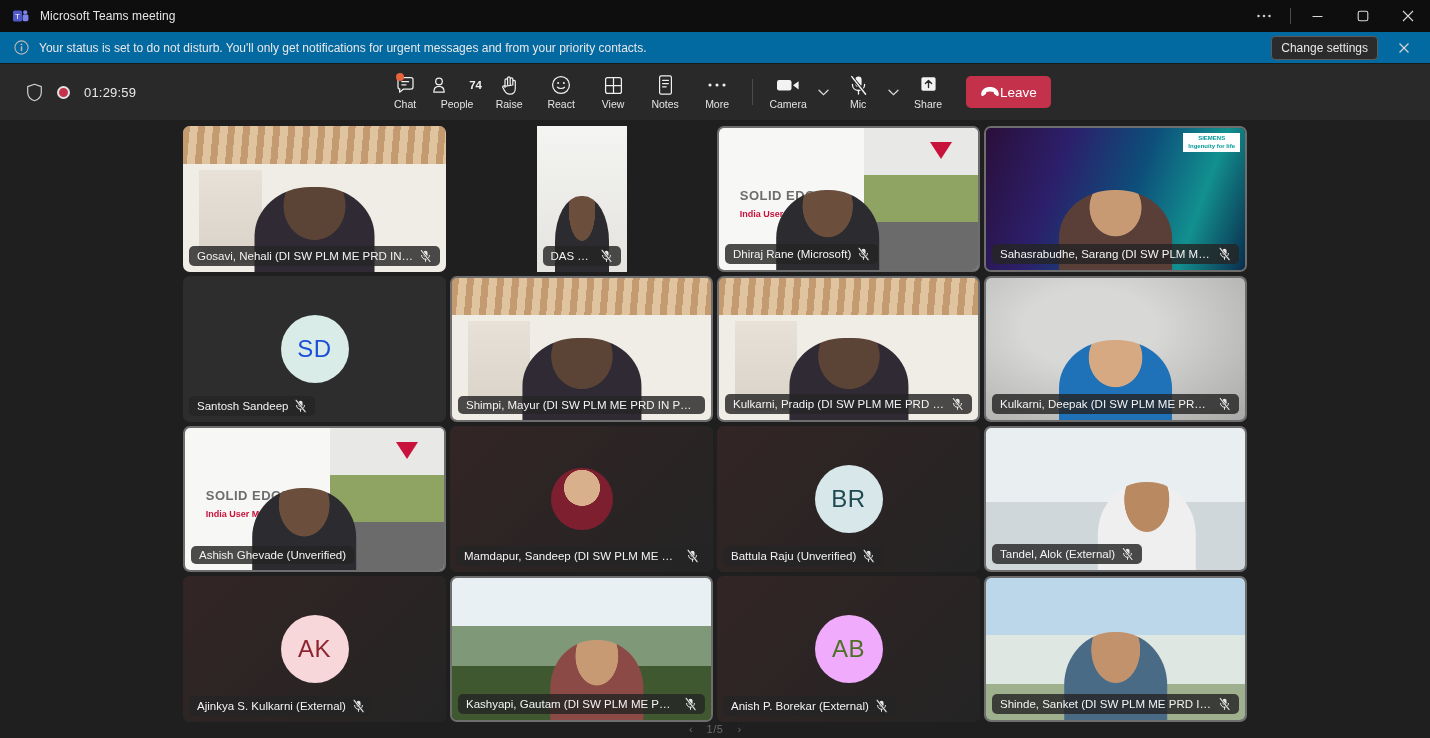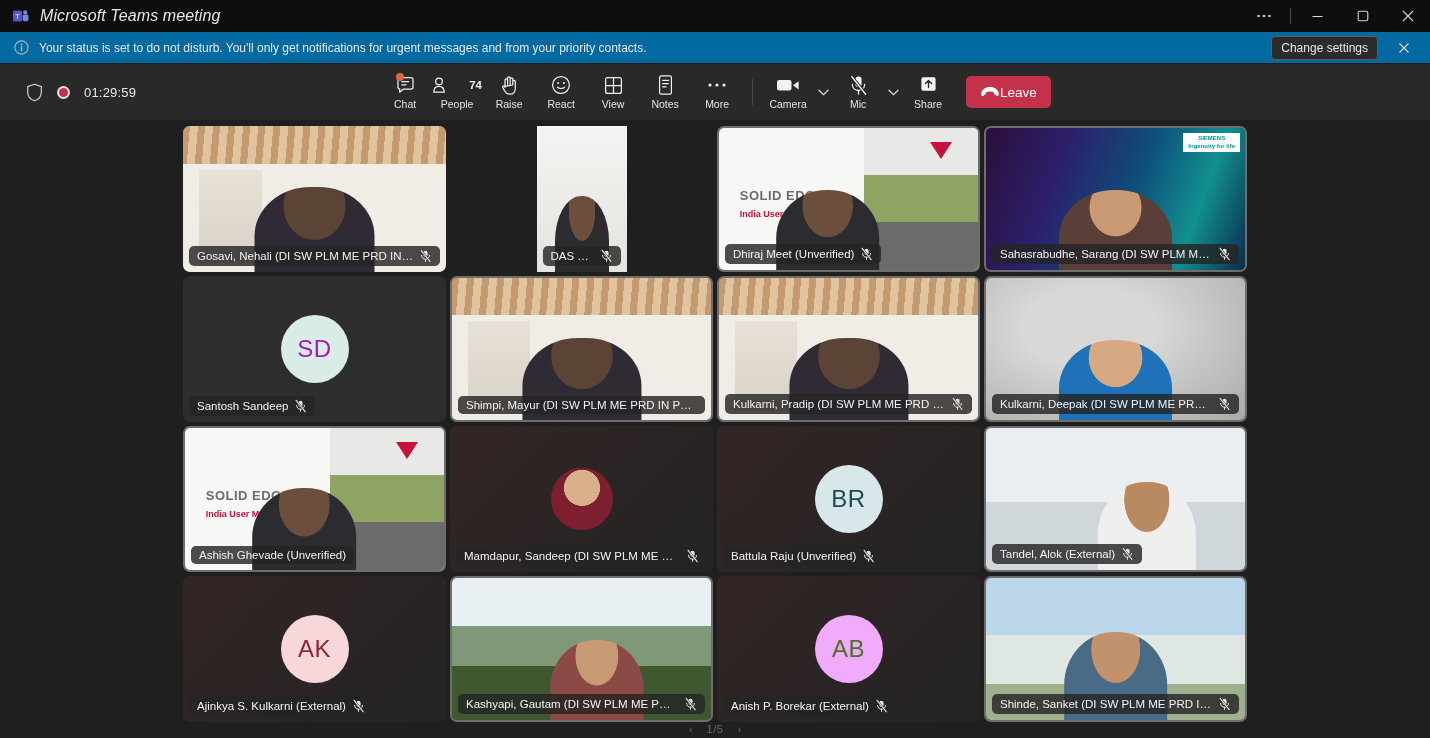--- a/index.html
+++ b/index.html
@@ -13,21 +13,21 @@
   }
 
   
   .titlebar {
     height: 32px; background: #0e0e0e;
     display: flex; align-items: center;
     padding-left: 12px;
     position: relative;
   }
   .tb-logo { width: 18px; height: 18px; display:flex; align-items:center; justify-content:center; margin-right: 10px; }
-  .tb-title { font-size: 16px; color: #e6e6e6; letter-spacing: .1px; font-style: italic; }
+  .tb-title { font-size: 12px; color: #e6e6e6; letter-spacing: .1px; }
   .tb-controls { margin-left: auto; display: flex; align-items: center; height: 32px; }
   .tb-dots {
     width: 44px; height: 32px; display:flex; align-items:center; justify-content:center;
     color:#cfcfcf; font-size:14px; letter-spacing:1px;
   }
   .tb-sep { width:1px; height:16px; background:#4a4a4a; margin:0 4px; }
   .tb-btn {
     width: 45px; height: 32px; display:flex; align-items:center; justify-content:center;
     color:#d8d8d8;
   }
@@ -464,21 +464,21 @@
       </div>
       <div class="cell">
         <div class="tile spotlight">
           <div class="bg-slide"></div>
           <div class="slide-photos"></div>
           <div class="slide-logo-tri"></div>
           <div class="slide-title">SOLID EDGE</div>
           <div class="slide-sub">India User Meet</div>
           <div class="blob" style="left:42%;width:40%;height:56%"></div>
           <div class="namechip">
-            <span class="nm">Dhiraj Meet (Unverified)</span>
+            <span class="nm">Dhiraj Rane (Microsoft)</span>
             <span class="mic-muted">
               <svg width="13" height="14" viewBox="0 0 19 21">
   <rect x="6.4" y="2.6" width="6.2" height="9.4" rx="3.1" fill="#e6e6e6"></rect>
   <path d="M3.6 9.6 C3.6 13.1 6.2 15.3 9.5 15.3 C12.8 15.3 15.4 13.1 15.4 9.6" fill="none" stroke="#e6e6e6" stroke-width="1.5" stroke-linecap="round"></path>
   <path d="M9.5 15.3 V18.6" stroke="#e6e6e6" stroke-width="1.5" stroke-linecap="round"></path>
   <path d="M2.4 1.6 L17 19.4" stroke="#3a3a3a" stroke-width="3.2" stroke-linecap="round"></path>
   <path d="M3 2 L16.4 19" stroke="#e6e6e6" stroke-width="1.6" stroke-linecap="round"></path>
 </svg>
             </span>
           </div>
@@ -499,21 +499,21 @@
   <path d="M2.4 1.6 L17 19.4" stroke="#3a3a3a" stroke-width="3.2" stroke-linecap="round"></path>
   <path d="M3 2 L16.4 19" stroke="#e6e6e6" stroke-width="1.6" stroke-linecap="round"></path>
 </svg>
             </span>
           </div>
         </div>
       </div>
       <div class="cell">
         <div class="tile">
           <div class="bg-flat"></div>
-          <div class="avatar" style="background: rgb(217, 236, 232); color: #a21caf; position: relative;">SD</div>
+          <div class="avatar" style="background: rgb(217, 236, 232); color: #1d4ed8; position: relative;">SD</div>
           <div class="namechip">
             <span class="nm">Santosh Sandeep</span>
             <span class="mic-muted">
               <svg width="13" height="14" viewBox="0 0 19 21">
   <rect x="6.4" y="2.6" width="6.2" height="9.4" rx="3.1" fill="#e6e6e6"></rect>
   <path d="M3.6 9.6 C3.6 13.1 6.2 15.3 9.5 15.3 C12.8 15.3 15.4 13.1 15.4 9.6" fill="none" stroke="#e6e6e6" stroke-width="1.5" stroke-linecap="round"></path>
   <path d="M9.5 15.3 V18.6" stroke="#e6e6e6" stroke-width="1.5" stroke-linecap="round"></path>
   <path d="M2.4 1.6 L17 19.4" stroke="#3a3a3a" stroke-width="3.2" stroke-linecap="round"></path>
   <path d="M3 2 L16.4 19" stroke="#e6e6e6" stroke-width="1.6" stroke-linecap="round"></path>
 </svg>

